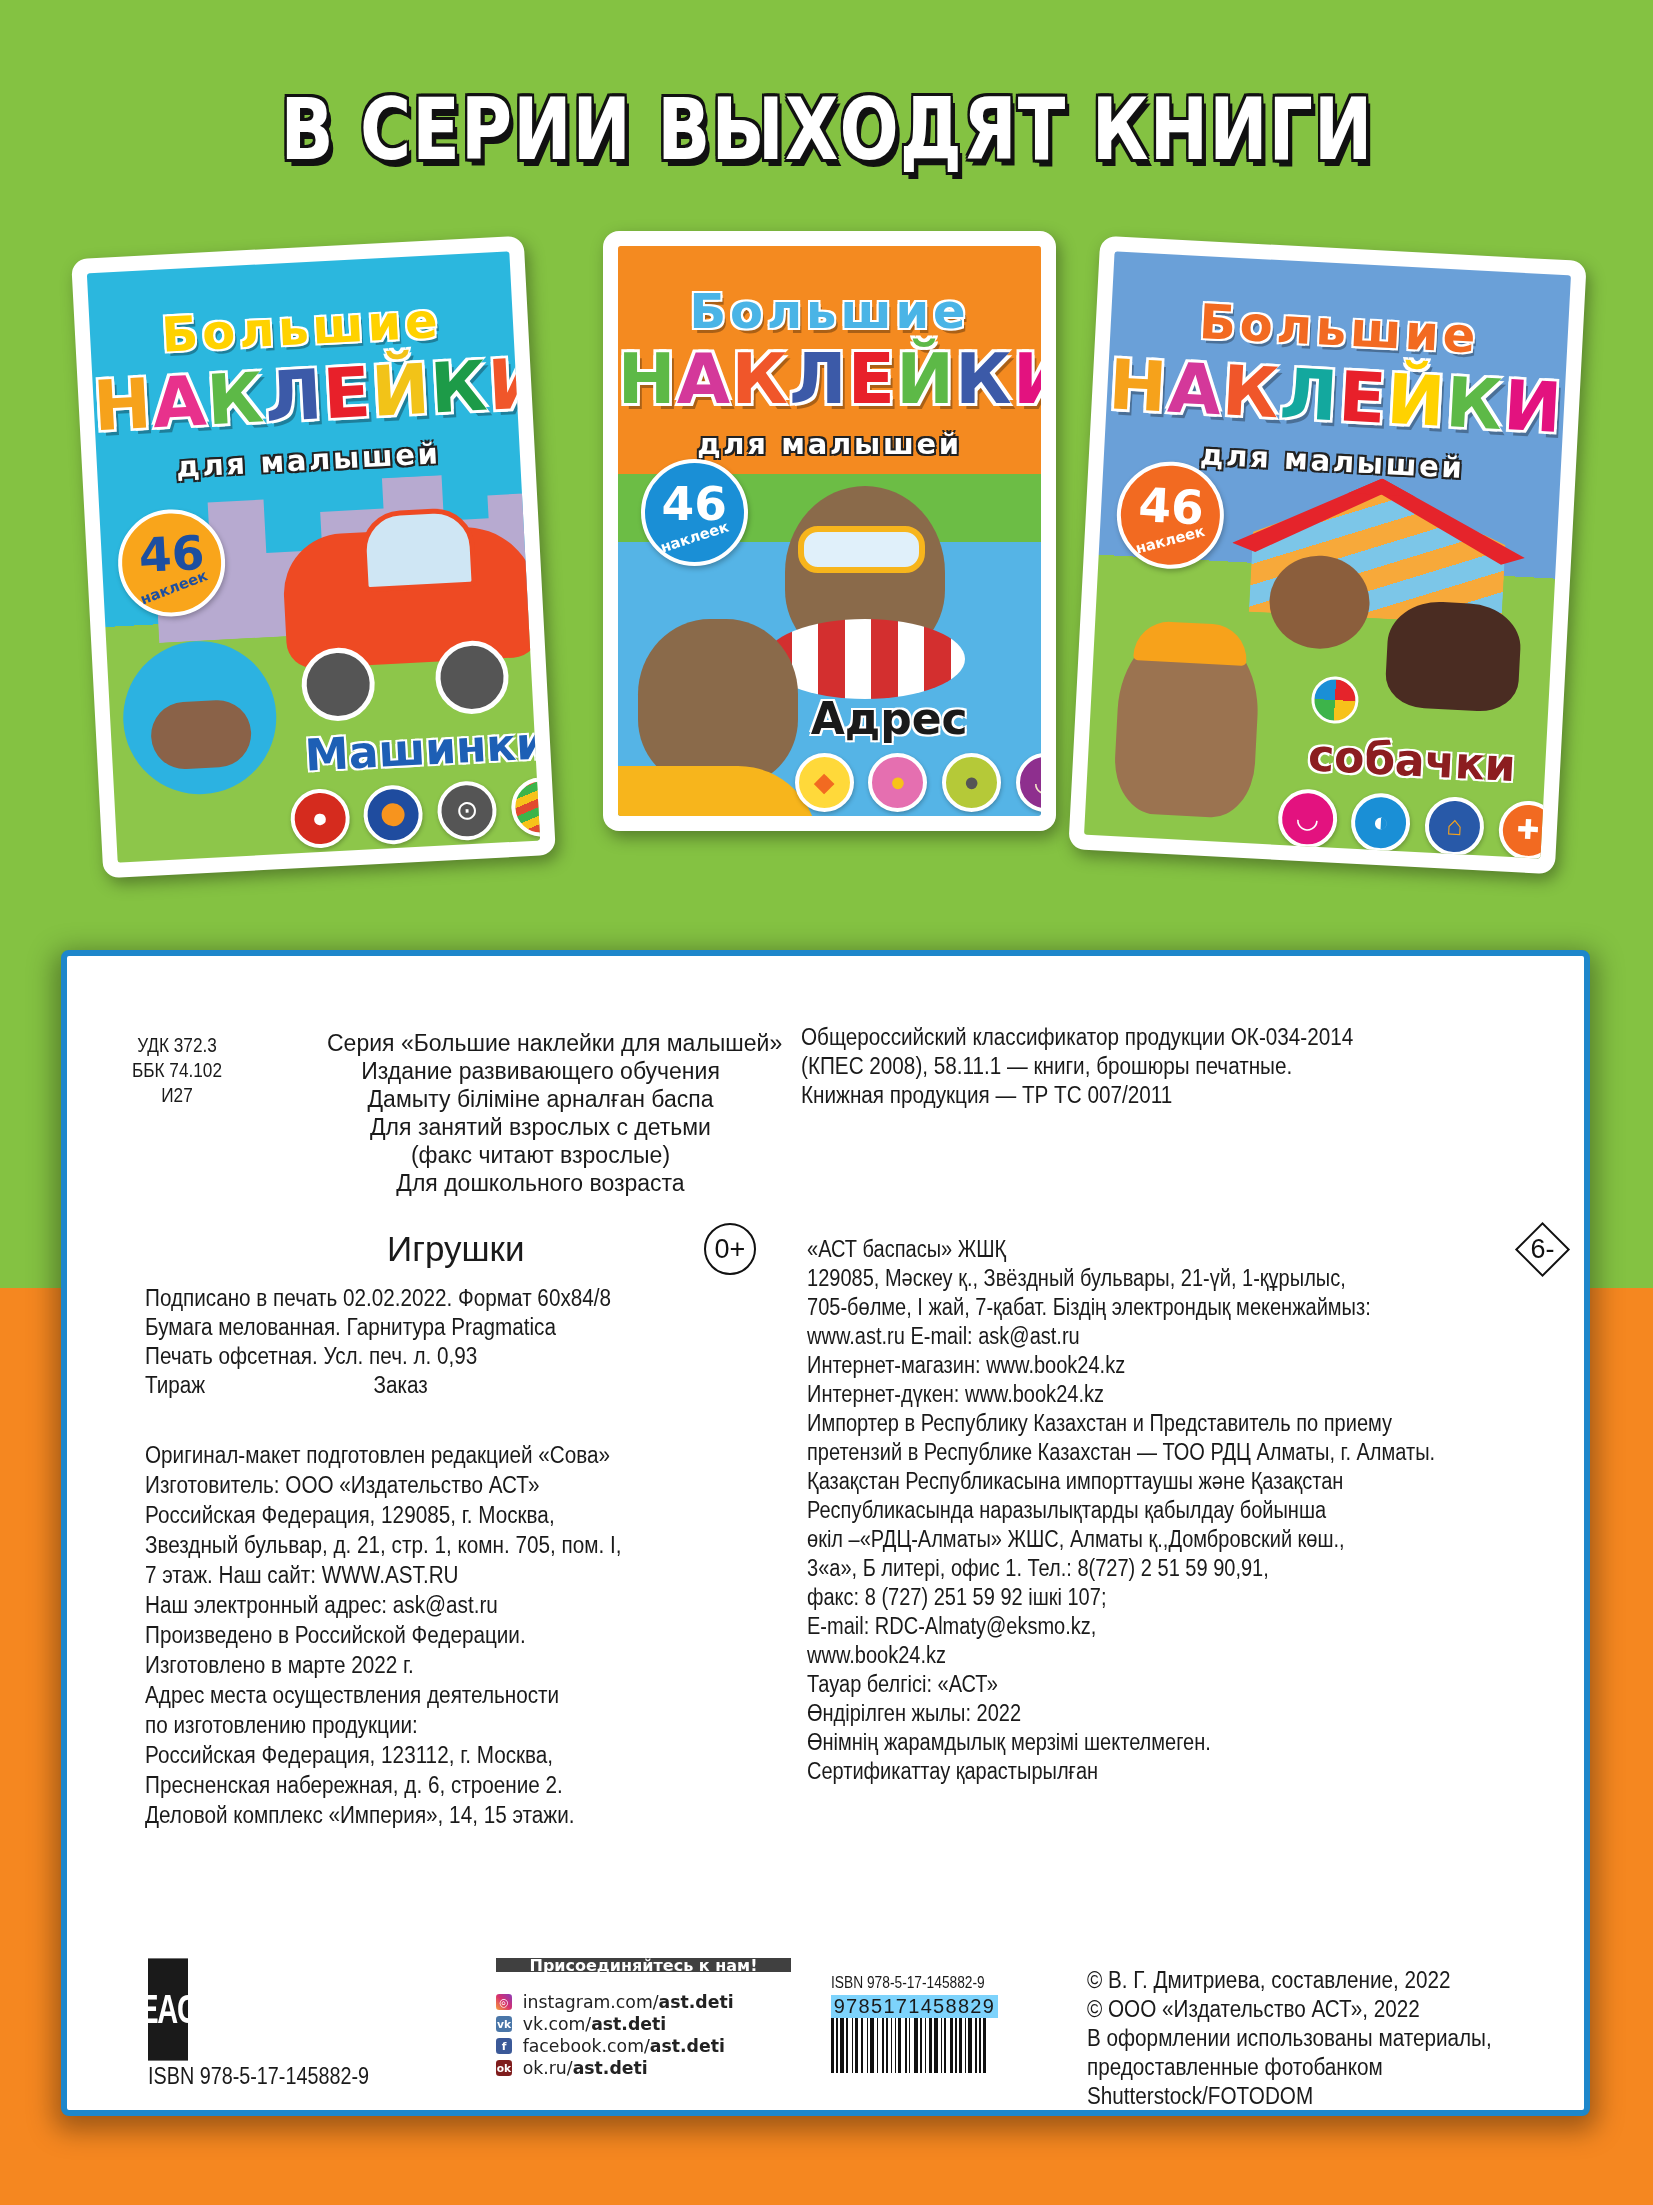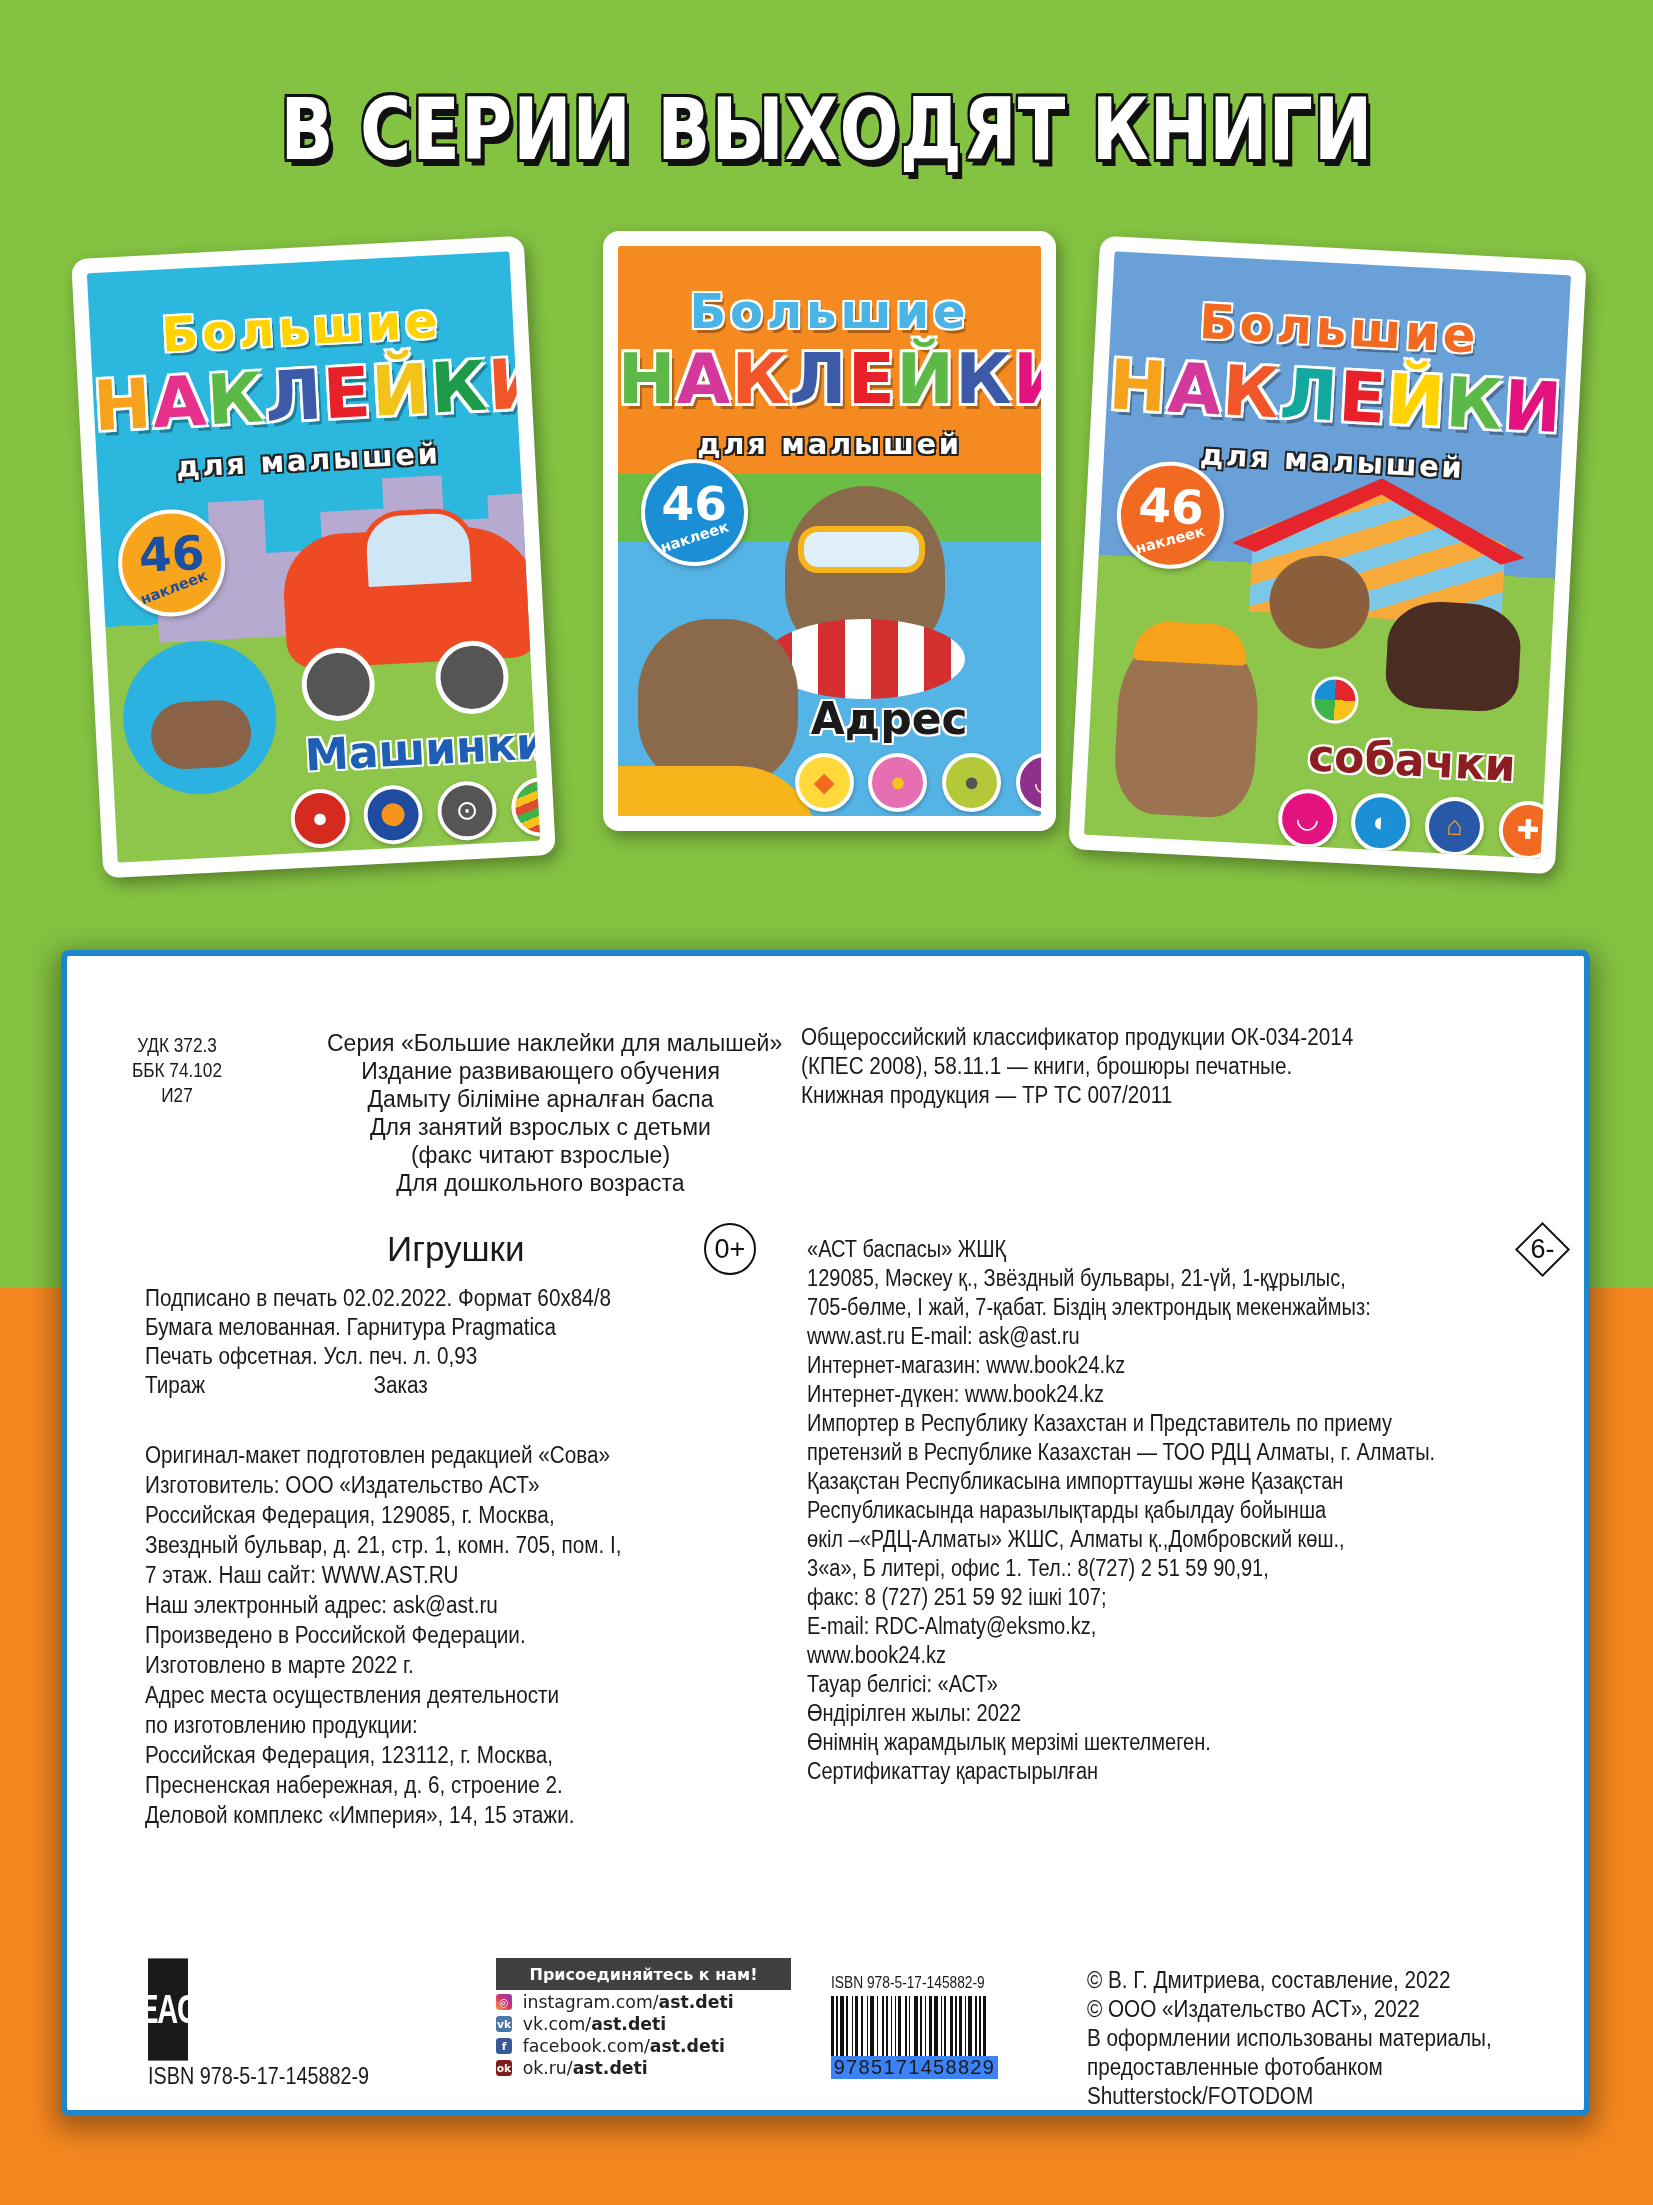--- a/index.html
+++ b/index.html
@@ -130,36 +130,36 @@
 
   .eac {
     position: absolute; left: 81px; top: 1017px; width: 40px; height: 73px;
     background: #1a1a1a; color: #fff; display: flex; align-items: center; justify-content: center;
     font-family: "Liberation Sans", sans-serif; font-weight: 700; font-size: 29px; letter-spacing: -1.3px;
     transform: scaleY(1.4);
   }
   .isbn-left { left: 81px; top: 1107px; font-size: 23px; }
 
   .join-bar {
-    position: absolute; left: 429px; top: 1002px; width: 295px; height: 32px;
+    position: absolute; left: 429px; top: 1002px; width: 295px; height: 14px;
     background: #404040; color: #fff; font-family: "DejaVu Sans", sans-serif;
     font-weight: 700; font-size: 16px; display: flex; align-items: center; justify-content: center;
   }
   .social { position: absolute; left: 429px; top: 1035px; }
   .social-row { display: flex; align-items: center; height: 22px; font-family: "DejaVu Sans", sans-serif; font-size: 17.3px; color: #222; }
   .social-row .ico { width: 16px; height: 16px; border-radius: 3.3px; margin-right: 10.7px; display: inline-flex; align-items: center; justify-content: center; color: #fff; font-size: 10.7px; font-weight: 700; }
   .social-row b { font-weight: 700; }
 
   .isbn-barcode-label { left: 764px; top: 1018px; font-size: 16px; }
   .barcode {
     position: absolute; left: 764px; top: 1040px; width: 223px; height: 77px;
     display: flex; align-items: flex-start; gap: 0;
   }
   .barcode .bar { height: 100%; background: #111; }
-  .barcode-digits { left: 764px; top: 1100px; font-size: 20px; letter-spacing: 1.3px; background: #3b82f6; padding: 0 2.7px; }
+  .barcode-digits { left: 764px; top: 1039px; font-size: 20px; letter-spacing: 1.3px; background: #7dd3fc; padding: 0 2.7px; }
 
   .copyright { left: 1020px; top: 1010px; }
 </style>
 </head>
 <body>
 
 <div class="series-title">В СЕРИИ ВЫХОДЯТ КНИГИ</div>
 
 <div class="book book-1">
   <div class="book-inner">

